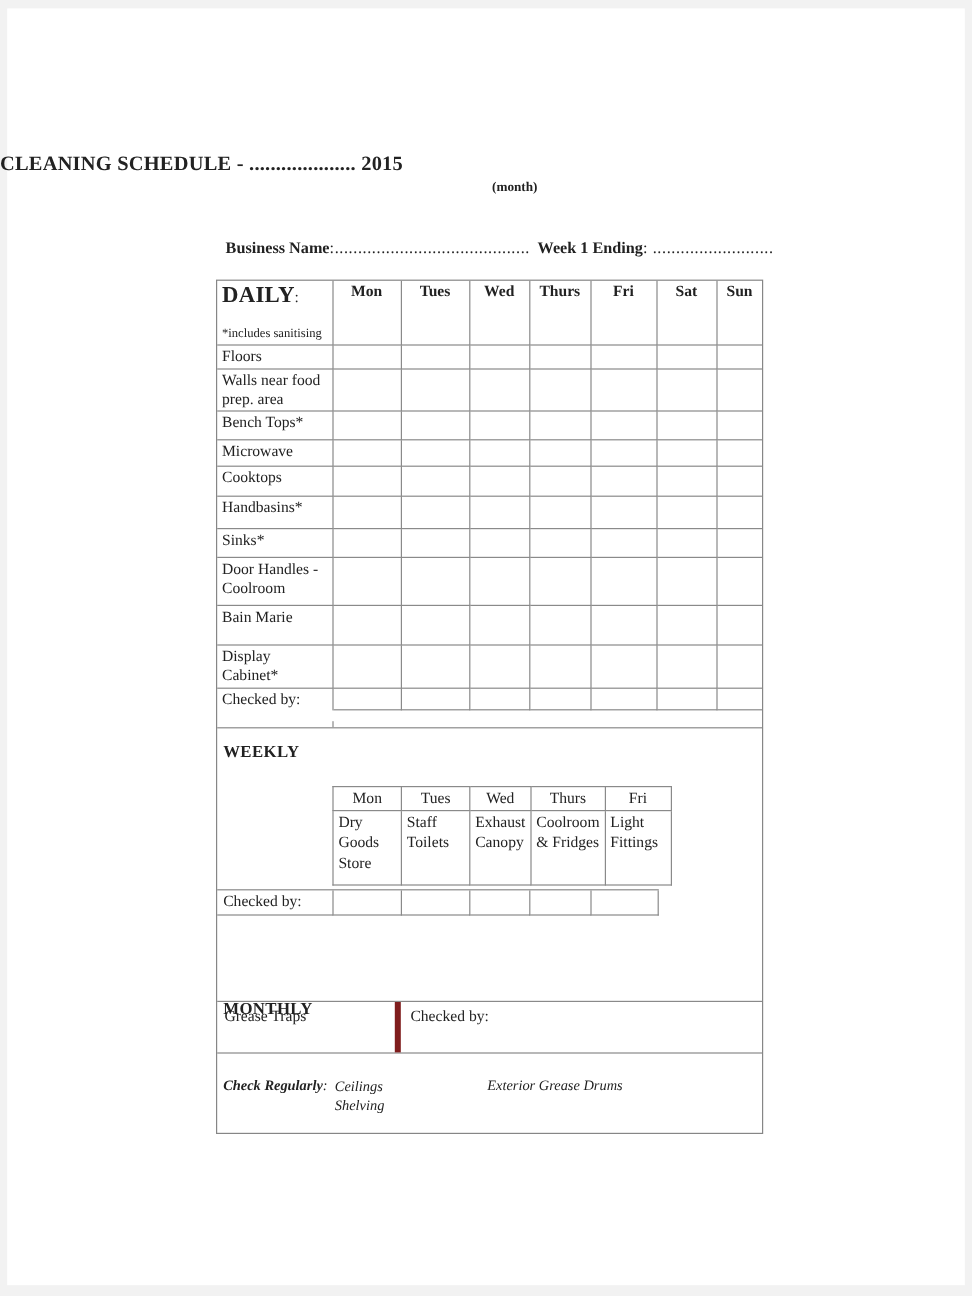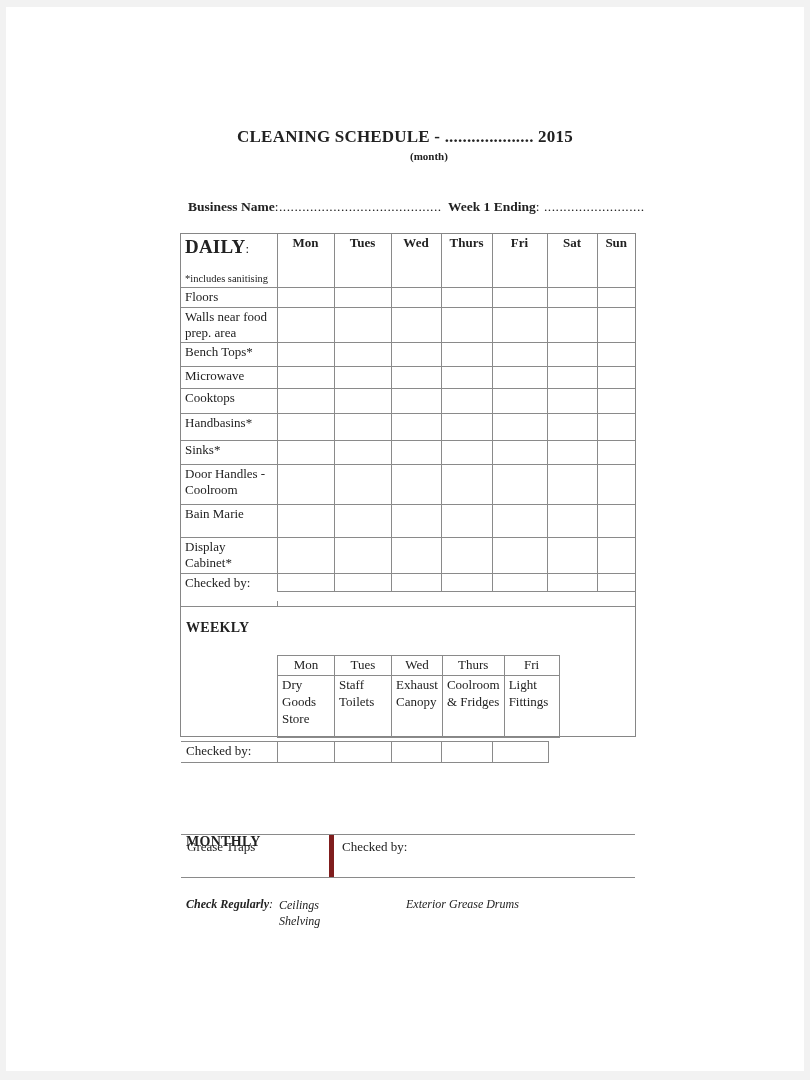--- a/index.html
+++ b/index.html
@@ -11,36 +11,36 @@
     -webkit-font-smoothing:antialiased;
   }
   .stage{position:relative;width:810px;height:1080px;overflow:hidden;}
   .page{
     position:absolute;left:6px;top:7px;right:6px;bottom:9px;
     background:#ffffff;
   }
   
   .title{
     position:absolute;left:0;top:120px;width:810px;
-    text-align:center;font-weight:bold;font-size:17px;letter-spacing:.2px;
+    text-align:left;font-weight:bold;font-size:17px;letter-spacing:.2px;
     margin-left:-6px; 
   }
   .month-note{
     position:absolute;left:404px;top:143px;width:120px;
     font-weight:bold;font-size:11px;text-align:left;
   }
   .meta-row{position:absolute;left:0;top:192px;width:100%;font-size:13.5px;}
   .meta-business{position:absolute;left:182px;top:0;white-space:nowrap;}
   .meta-week{position:absolute;left:442px;top:0;white-space:nowrap;}
   .meta-row b{font-weight:bold;}
   .leader{font-weight:normal;letter-spacing:.5px;}
 
   
   .box{
-    position:absolute;left:174px;top:226px;width:456px;height:504px;
+    position:absolute;left:174px;top:226px;width:456px;height:712px;
     border:1px solid #868686;box-sizing:border-box;
   }
 
   
   table.daily{border-collapse:collapse;table-layout:fixed;width:454px;
     position:absolute;left:0;top:0;}
   table.daily td{border:1px solid #8a8a8a;padding:1px 4px;vertical-align:top;
     font-size:13px;line-height:1.22;overflow:hidden;}
   table.daily tr:first-child td{border-top:none;}
   table.daily td:first-child{border-left:none;}

